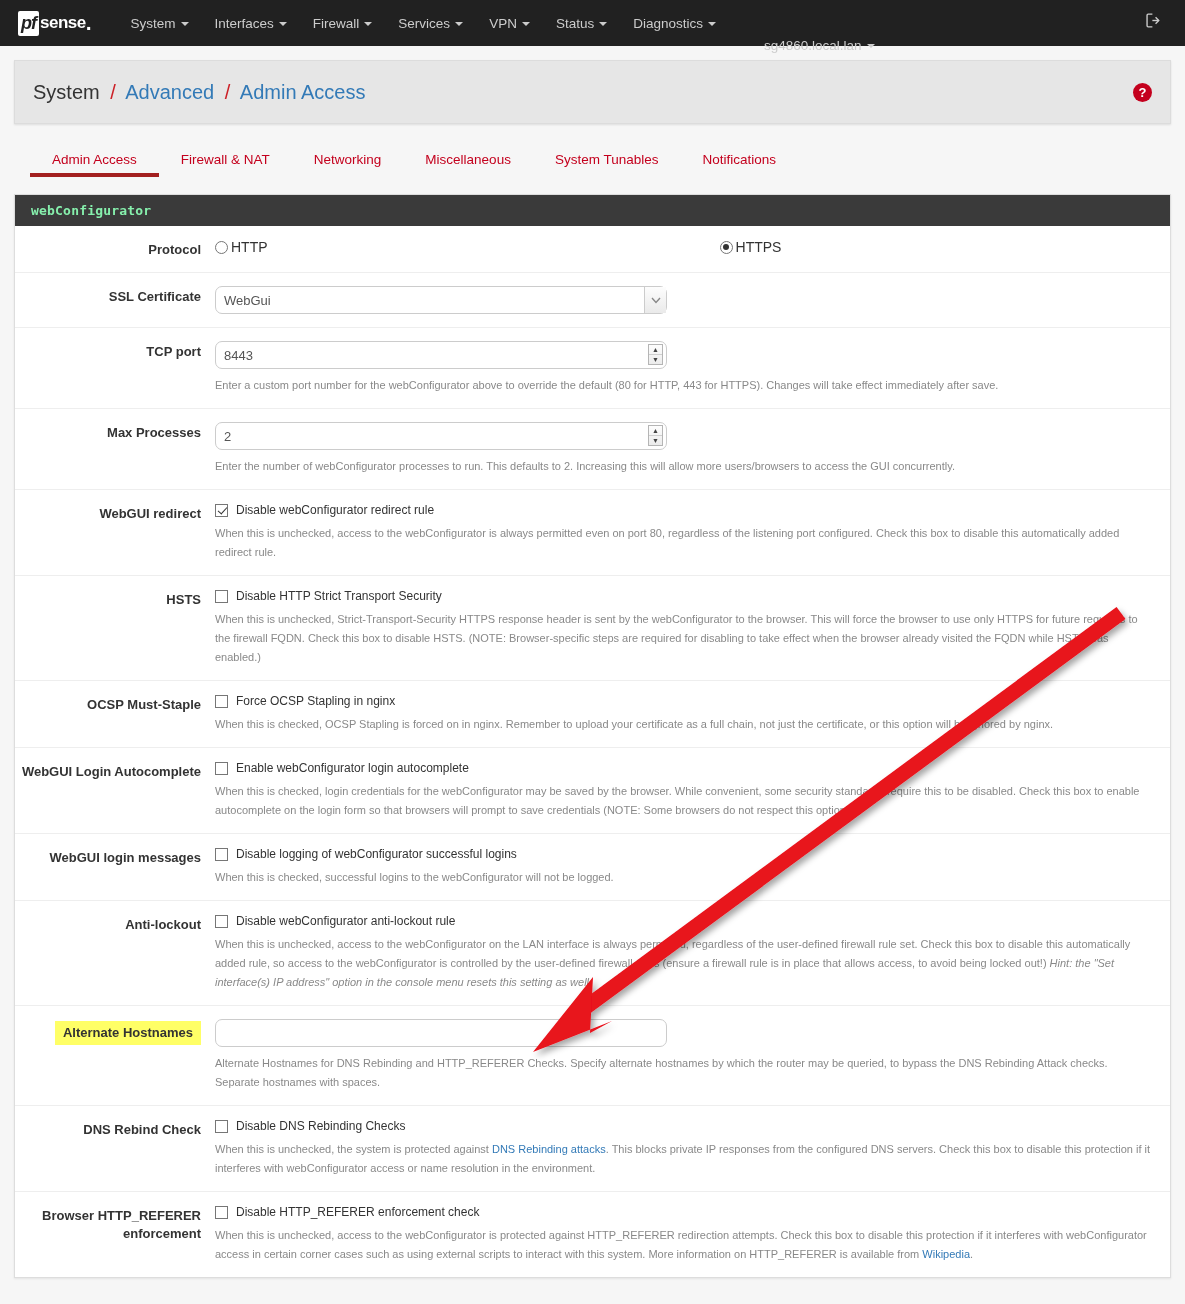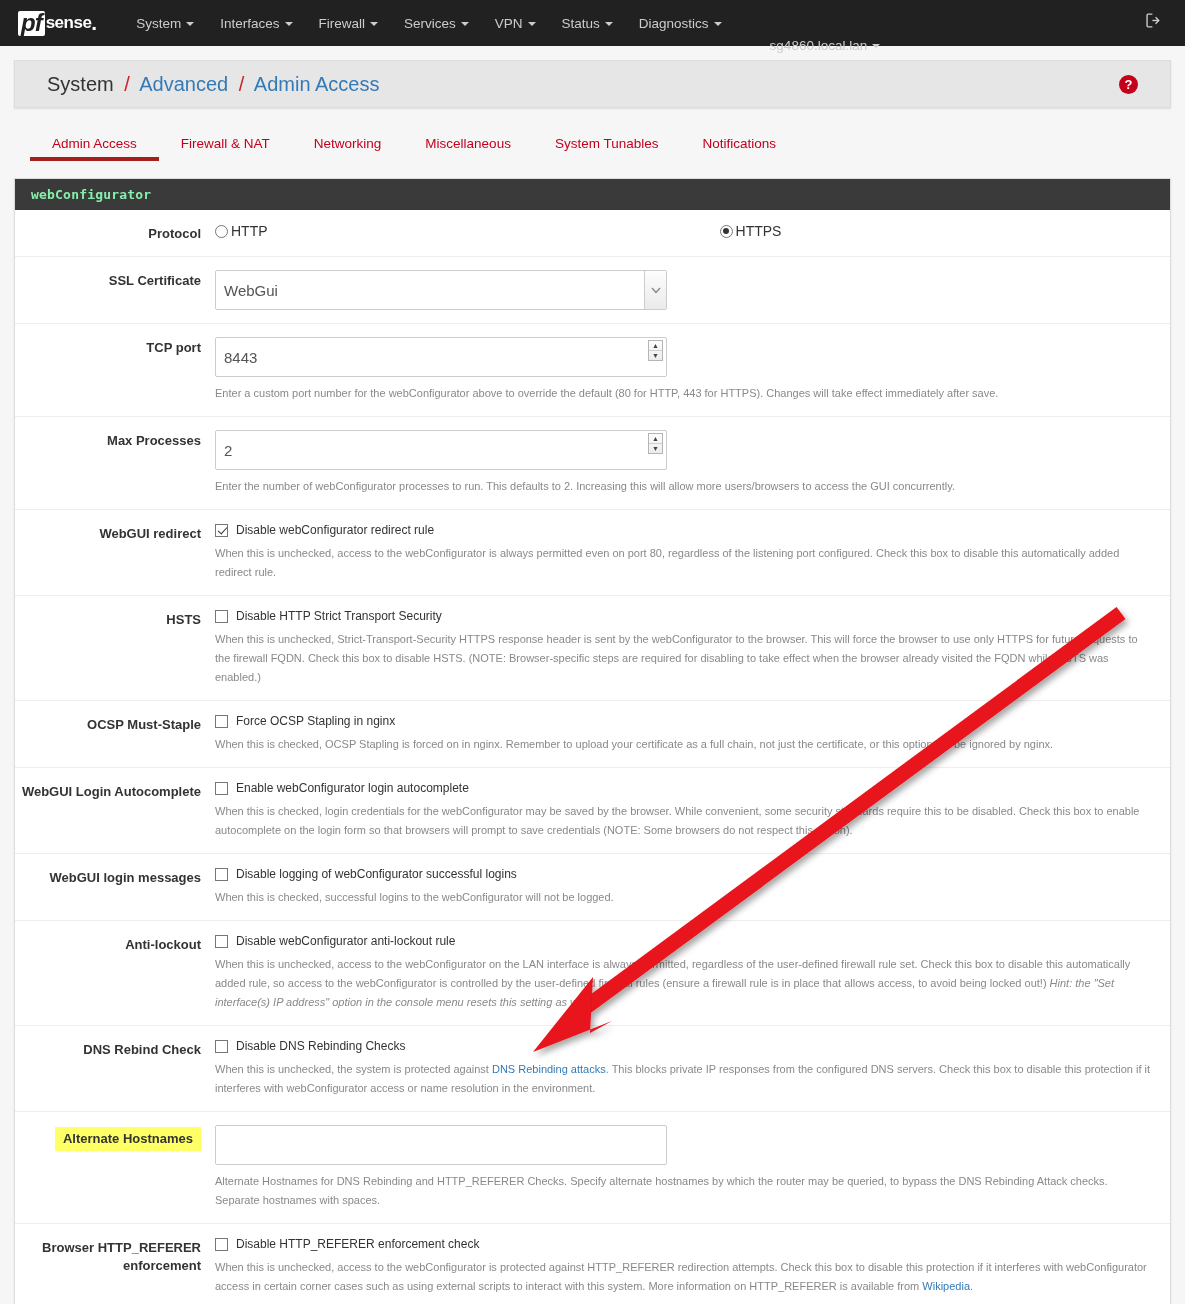--- a/index.html
+++ b/index.html
@@ -28,21 +28,21 @@
     display: flex;
     align-items: center;
     margin-right: 26px;
     user-select: none;
   }
   .brand .pf {
     background: #fff;
     color: #212121;
     font-weight: bold;
     font-style: italic;
-    font-size: 24px;
+    font-size: 18px;
     line-height: 20px;
     padding: 2px 3px 3px 3px;
     border-radius: 2px;
     letter-spacing: -1px;
   }
   .brand .sense {
     color: #fff;
     font-weight: bold;
     font-size: 17px;
     letter-spacing: -0.5px;
@@ -66,24 +66,24 @@
   }
   .nav-right { margin-left: auto; display:flex; align-items:center; }
   .logout-icon { color:#ccc; font-size:17px; padding:4px 8px; cursor:pointer; }
 
   
   .crumb-wrap {
     margin: 14px 14px 8px 14px;
     background: #e6e6e6;
     border: 1px solid #dcdcdc;
     box-shadow: 0 1px 2px rgba(0,0,0,0.10);
-    height: 48px;
+    height: 64px;
     display: flex;
     align-items: center;
-    padding: 0 32px;
+    padding: 0 18px;
   }
   .crumb { font-size: 20px; color: #333; }
   .crumb a { color: #337ab7; text-decoration: none; }
   .crumb .sep { color: #cc2027; margin: 0 5px; }
   .help-badge {
     margin-left: auto;
     width: 19px; height: 19px;
     border-radius: 50%;
     background: #c4001d;
     color: #fff;
@@ -202,27 +202,27 @@
     left: 3.5px; top: 0px;
     width: 4px; height: 8px;
     border: solid #333;
     border-width: 0 1.6px 1.6px 0;
     transform: rotate(42deg);
   }
   .chk-label { font-size: 12px; color: #333; }
 
   select.sel, input.txt {
     font-family: "Liberation Sans", sans-serif;
-    font-size: 15px;
+    font-size: 13px;
     color: #555;
     background: #fff;
     border: 1px solid #ccc;
-    border-radius: 2px;
+    border-radius: 7px;
     padding: 5px 8px;
-    height: 40px;
+    height: 28px;
   }
   select.sel { width: 452px; appearance: none; -webkit-appearance: none; }
   .sel-wrap { position: relative; width: 452px; }
   .sel-arrow {
     position: absolute;
     right: 1px; top: 1px; bottom: 1px;
     width: 22px;
     background: linear-gradient(#fdfdfd,#eaeaea);
     border-left: 1px solid #ccc;
     display: flex; align-items: center; justify-content: center;
@@ -428,35 +428,35 @@
     <div class="fld">
       <label class="chk-line">
         <span class="chk"></span>
         <span class="chk-label">Disable webConfigurator anti-lockout rule</span>
       </label>
       <div class="help"><span>When this is unchecked, access to the webConfigurator on the LAN interface is always permitted, regardless of the user-defined firewall rule set. Check this box to disable this automatically added rule, so access to the webConfigurator is controlled by the user-defined firewall rules (ensure a firewall rule is in place that allows access, to avoid being locked out!) </span><i>Hint: the "Set interface(s) IP address" option in the console menu resets this setting as well.</i></div>
     </div>
   </div>
 
   <div class="row">
-    <div class="lbl">DNS Rebind Check</div>
-    <div class="fld">
-      <label class="chk-line">
-        <span class="chk"></span>
-        <span class="chk-label">Disable DNS Rebinding Checks</span>
-      </label>
-      <div class="help"><span>When this is unchecked, the system is protected against </span><a href="#">DNS Rebinding attacks</a><span>. This blocks private IP responses from the configured DNS servers. Check this box to disable this protection if it interferes with webConfigurator access or name resolution in the environment.</span></div>
-    </div>
-  </div>
-
-  <div class="row">
     <div class="lbl"><span class="hl">Alternate Hostnames</span></div>
     <div class="fld">
       <input class="txt alt" type="text" value="" style="">
       <div class="help">Alternate Hostnames for DNS Rebinding and HTTP_REFERER Checks. Specify alternate hostnames by which the router may be queried, to bypass the DNS Rebinding Attack checks. Separate hostnames with spaces.</div>
+    </div>
+  </div>
+
+  <div class="row">
+    <div class="lbl">DNS Rebind Check</div>
+    <div class="fld">
+      <label class="chk-line">
+        <span class="chk"></span>
+        <span class="chk-label">Disable DNS Rebinding Checks</span>
+      </label>
+      <div class="help"><span>When this is unchecked, the system is protected against </span><a href="#">DNS Rebinding attacks</a><span>. This blocks private IP responses from the configured DNS servers. Check this box to disable this protection if it interferes with webConfigurator access or name resolution in the environment.</span></div>
     </div>
   </div>
 
   <div class="row">
     <div class="lbl">
       <span>Browser HTTP_REFERER</span><br>
       <span>enforcement</span>
     </div>
     <div class="fld">
       <label class="chk-line">

